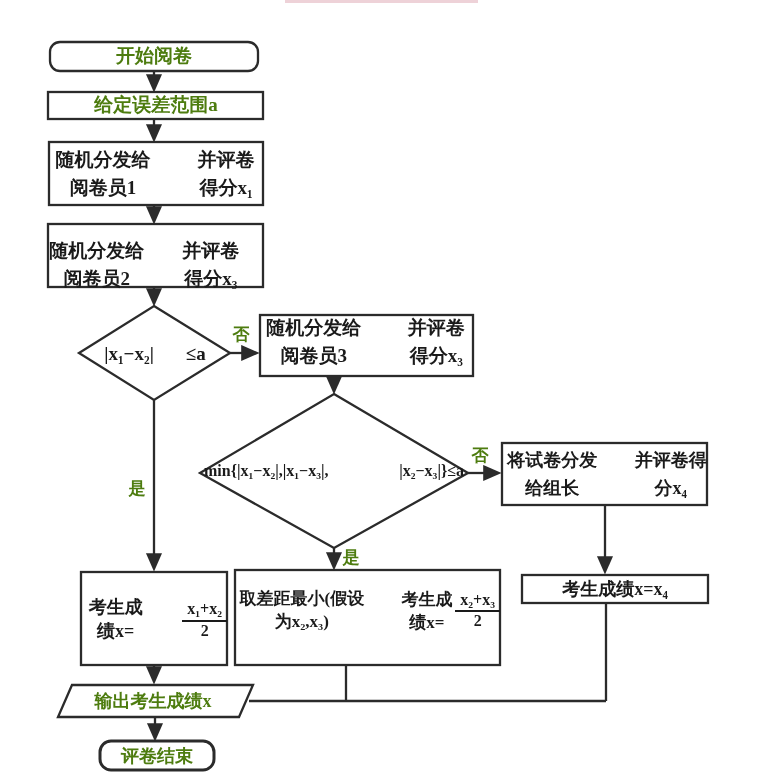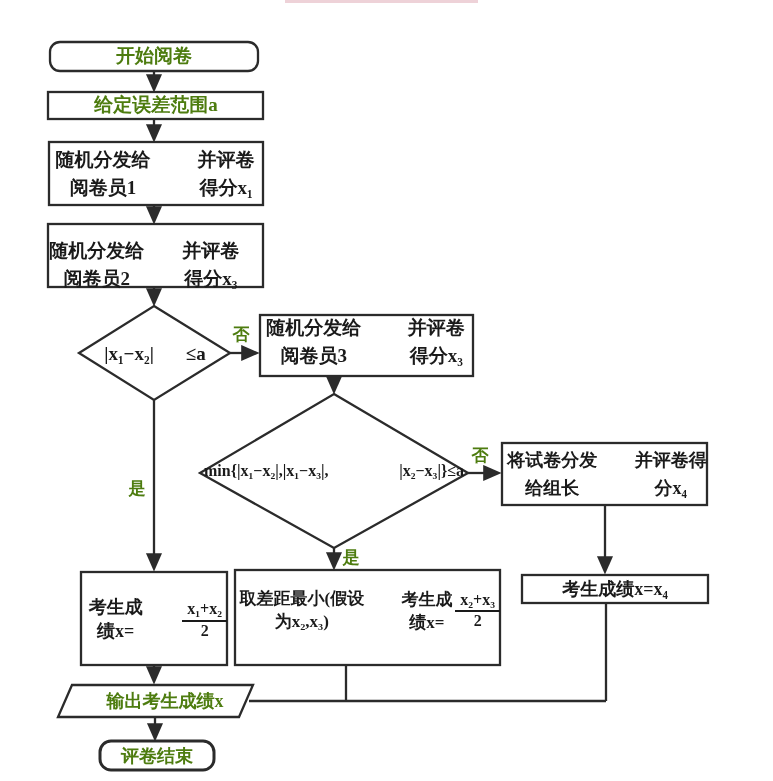--- a/index.html
+++ b/index.html
@@ -142,17 +142,17 @@
       <span>考生成绩x=</span>
       <span class="frac fs16">
         <span class="num">x₂+x₃</span>
         <span>2</span>
       </span>
     </div>
   </div>
 
   <div class="boxlbl fs18" style="left:522px;top:575px;width:186px;height:28px;">考生成绩x=x₄</div>
 
-  <div class="lbl center fs18" style="left:153px;top:701px;margin-left:12px;">输出考生成绩x</div>
+  <div class="lbl center fs18" style="left:153px;top:701px;">输出考生成绩x</div>
 
   <div class="lbl center fs18" style="left:157px;top:756px;">评卷结束</div>
 
 </div>
 
 </body></html>

